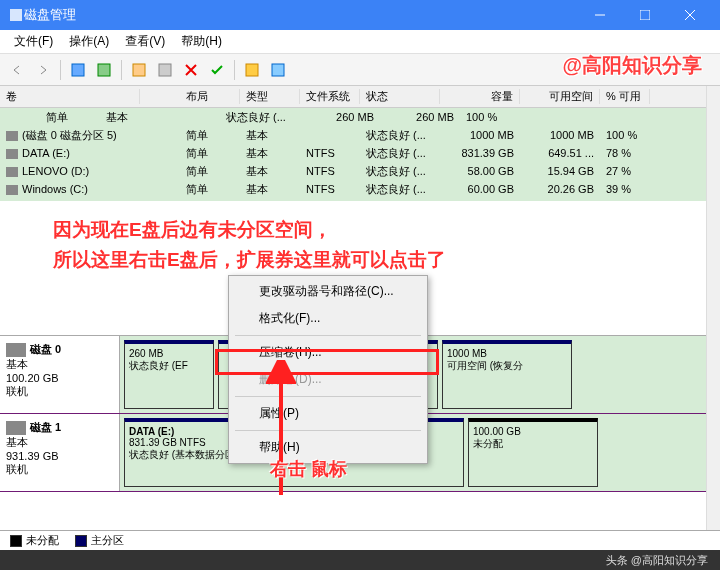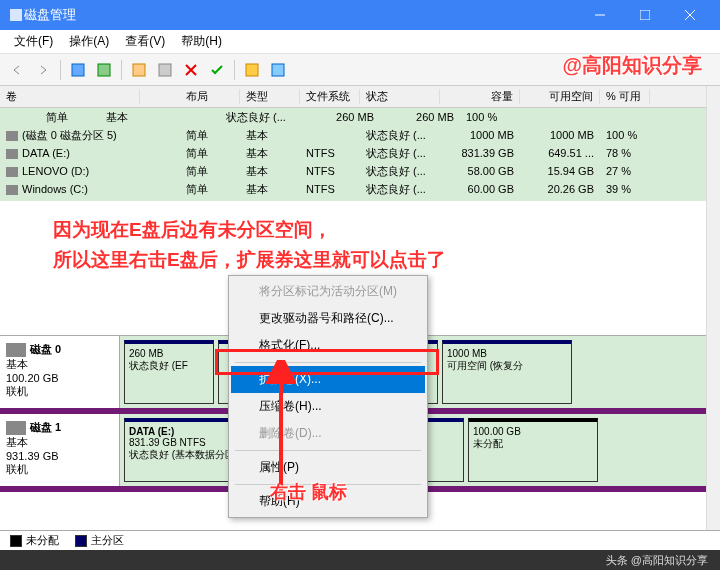--- a/index.html
+++ b/index.html
@@ -18,39 +18,39 @@
 .listpane { background: #d6ecd6; height: 115px; overflow: hidden; }
 .listhead { background: #f0f0f0; display: flex; height: 22px; align-items: center; border-bottom: 1px solid #ccc; font-size: 11px; }
 .listhead .col { padding: 0 6px; border-right: 1px solid #ddd; white-space: nowrap; overflow: hidden; }
 .listbody { font-size: 11px; }
 .listrow { display: flex; height: 18px; align-items: center; }
 .listrow .col { padding: 0 6px; white-space: nowrap; overflow: hidden; }
 .col-vol { width: 140px; } .col-layout { width: 60px; margin-left: 40px; } .col-type { width: 60px; } .col-fs { width: 60px; } .col-status { width: 80px; } .col-cap { width: 80px; text-align: right; } .col-free { width: 80px; text-align: right; } .col-pct { width: 50px; }
 .volicon { display: inline-block; width: 12px; height: 10px; background: #888; margin-right: 4px; vertical-align: middle; }
 .annotation1 { position: absolute; top: 215px; left: 30px; font-size: 19px; font-weight: bold; color: #ff3030; text-shadow: 1px 1px 0 #fff, -1px -1px 0 #fff, 1px -1px 0 #fff, -1px 1px 0 #fff; line-height: 1.6; z-index: 48; margin-left: 23px; }
 .diskpane { position: absolute; top: 335px; left: 0; right: 0; height: 195px; border-top: 1px solid #aaa; background: #fff; }
-.diskrow { display: flex; height: 78px; border-bottom: 6px solid #701a75; }
+.diskrow { display: flex; height: 78px; border-bottom: 1px solid #701a75; }
 .diskinfo { width: 120px; border-right: 1px solid #aaa; padding: 6px; font-size: 11px; }
 .diskinfo .diskicon { display:inline-block; width: 20px; height: 14px; background: #888; margin-right: 4px; vertical-align: middle; }
 .diskinfo .diskname { font-weight: bold; }
 .diskparts { flex: 1; display: flex; gap: 4px; padding: 4px; background: #d6ecd6; }
 .part { border: 1px solid #333; border-top: 4px solid #006; background: #d6ecd6; padding: 4px; font-size: 10px; overflow: hidden; }
 .part.unalloc { border-top-color: #000; }
 .part .pname { font-weight: bold; white-space: nowrap; }
 .legend { position: absolute; bottom: 20px; left: 0; right: 0; height: 20px; background: #fff; border-top: 1px solid #aaa; display: flex; align-items: center; padding: 0 10px; gap: 16px; font-size: 11px; }
 .legend .sw { display: inline-block; width: 12px; height: 12px; border: 1px solid #333; vertical-align: middle; margin-right: 4px; }
 .footer { position: absolute; bottom: 0; left: 0; right: 0; height: 20px; background: #333; color: #ddd; display: flex; align-items: center; justify-content: flex-end; padding: 0 12px; font-size: 11px; }
 .ctxmenu { position: absolute; top: 275px; left: 228px; width: 200px; background: #f0f0f0; border: 1px solid #aaa; box-shadow: 2px 2px 6px rgba(0,0,0,0.3); z-index: 60; padding: 2px; font-size: 12px; }
 .ctxmenu .mitem { padding: 5px 24px 5px 28px; cursor: default; white-space: nowrap; }
 .ctxmenu .mitem.disabled { color: #999; }
 .ctxmenu .mitem.highlighted { background: #0078d7; color: #fff; }
 .ctxmenu .msep { height: 1px; background: #ccc; margin: 3px 4px; }
 .redbox { position: absolute; top: 349px; left: 215px; width: 224px; height: 26px; border: 3px solid #ff2020; z-index: 65; pointer-events: none; }
 .arrow { position: absolute; top: 360px; left: 266px; z-index: 66; pointer-events: none; }
-.annotation2 { position: absolute; top: 480px; left: 270px; font-size: 18px; font-weight: bold; color: #ff3030; text-shadow: 1px 1px 0 #fff, -1px -1px 0 #fff; z-index: 67; }
+.annotation2 { position: absolute; top: 457px; left: 270px; font-size: 18px; font-weight: bold; color: #ff3030; text-shadow: 1px 1px 0 #fff, -1px -1px 0 #fff; z-index: 67; }
 .scrollbar { position: absolute; right: 0; top: 86px; width: 14px; bottom: 40px; background: #f0f0f0; border-left: 1px solid #ddd; }
 </style>
 </head>
 <body>
 
 <div class="titlebar">
   <svg width="16" height="16">
       <rect x="2" y="2" width="12" height="12" fill="#fff" opacity="0.8"></rect>
     </svg>
   <span class="title">磁盘管理</span>
@@ -260,25 +260,23 @@
 <div class="legend">
   <span><span class="sw" style="background:#000"></span><span>未分配</span></span>
   <span><span class="sw" style="background:#006"></span><span>主分区</span></span>
 </div>
 
 <div class="footer">
   <span>头条 @高阳知识分享</span>
 </div>
 
 <div class="ctxmenu">
-  <div class="mitem disabled">将分区标记为活动分区(M)</div>
   <div class="mitem">更改驱动器号和路径(C)...</div>
   <div class="mitem">格式化(F)...</div>
   <div class="msep"></div>
-  <div class="mitem highlighted">扩展卷(X)...</div>
   <div class="mitem">压缩卷(H)...</div>
   <div class="mitem disabled">删除卷(D)...</div>
   <div class="msep"></div>
   <div class="mitem">属性(P)</div>
   <div class="msep"></div>
   <div class="mitem">帮助(H)</div>
 </div>
 
 <div class="redbox"></div>
 

